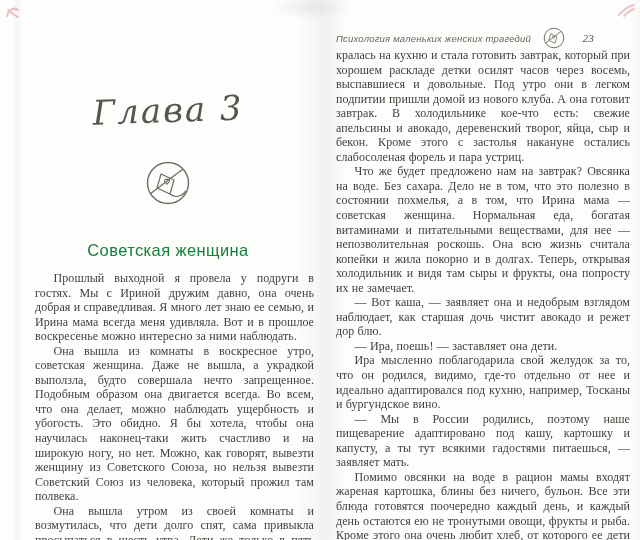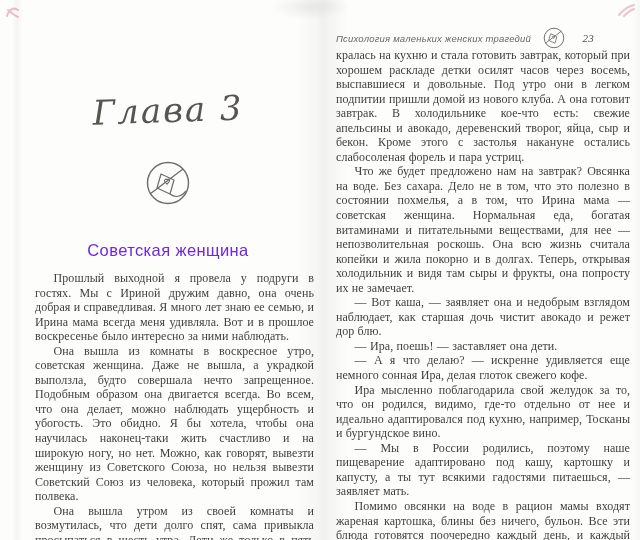--- a/index.html
+++ b/index.html
@@ -46,21 +46,21 @@
     transform:rotate(-2deg);
   }
   .ornament-large {
     position:absolute; top:160px; left:50%; transform:translateX(-50%);
     width:46px; height:46px;
   }
   .section-title {
     position:absolute; top:241px; left:0; width:100%;
     text-align:center;
     font-family:"Liberation Sans", sans-serif;
-    font-size:16.5px; font-weight:400; color:#6d28d9; letter-spacing:0.4px;
+    font-size:16.5px; font-weight:400; color:#15803d; letter-spacing:0.4px;
   }
   .body-left {
     position:absolute; top:271px; left:17px; width:279px;
   }
   
   .page-right { position:absolute; left:336px; top:0; width:296px; height:540px; }
   .running-header {
     position:absolute; top:27px; left:0; width:258px;
     display:flex; align-items:center; justify-content:space-between; gap:7px;
     font-family:"Liberation Sans", sans-serif;
@@ -104,21 +104,21 @@
       <circle cx="23" cy="23" r="20.5" fill="none" stroke="#6e6c66" stroke-width="1.4"></circle>
       <path d="M5 34 L38 9" stroke="#6e6c66" stroke-width="1.3" fill="none"></path>
       <path d="M16 14 L29 20 L25 34 L12 28 Z" fill="none" stroke="#6e6c66" stroke-width="1.2" stroke-linejoin="round"></path>
       <path d="M20 22 c-1.4-1.6 0.4-3.6 2-2.4 1.6-1.2 3.4 0.8 2 2.4 l-2 2.2 z" fill="none" stroke="#6e6c66" stroke-width="1.1"></path>
       <path d="M25 34 C30 38, 36 37, 41 31" stroke="#6e6c66" stroke-width="1.2" fill="none"></path>
     </svg>
 
     <div class="section-title">Советская женщина</div>
 
     <div class="body-left bodytext">
-      <p>Прошлый выходной я провела у подруги в гостях. Мы с Ириной дружим давно, она очень добрая и справедливая. Я много лет знаю ее семью, и Ирина мама всегда меня удивляла. Вот и в прошлое воскресенье было интересно за ними наблюдать.</p>
+      <p>Прошлый выходной я провела у подруги в гостях. Мы с Ириной дружим давно, она очень добрая и справедливая. Я много лет знаю ее семью, и Ирина мама всегда меня удивляла. Вот и в прошлое воскресенье можно интересно за ними наблюдать.</p>
       <p>Она вышла из комнаты в воскресное утро, советская женщина. Даже не вышла, а украдкой выползла, будто совершала нечто запрещенное. Подобным образом она двигается всегда. Во всем, что она делает, можно наблюдать ущербность и убогость. Это обидно. Я бы хотела, чтобы она научилась наконец-таки жить счастливо и на широкую ногу, но нет. Можно, как говорят, вывезти женщину из Советского Союза, но нельзя вывезти Советский Союз из человека, который прожил там полвека.</p>
       <p>Она вышла утром из своей комнаты и возмутилась, что дети долго спят, сама привыкла просыпаться в шесть утра. Дети же только в пять ложатся. Она про-</p>
     </div>
   </div>
 
   <div class="page-right">
 
     <div class="running-header">
       <span>Психология маленьких женских трагедий</span>
       <svg class="ornament-small" viewBox="0 0 46 46">
@@ -128,20 +128,19 @@
         <path d="M20 22 c-1.4-1.6 0.4-3.6 2-2.4 1.6-1.2 3.4 0.8 2 2.4 l-2 2.2 z" fill="none" stroke="#6e6c66" stroke-width="1.5"></path>
       </svg>
       <span class="page-number">23</span>
     </div>
 
     <div class="body-right bodytext">
       <p class="no-indent">кралась на кухню и стала готовить завтрак, который при хорошем раскладе детки осилят часов через восемь, выспавшиеся и довольные. Под утро они в легком подпитии пришли домой из нового клуба. А она готовит завтрак. В холодильнике кое-что есть: свежие апельсины и авокадо, деревенский творог, яйца, сыр и бекон. Кроме этого с застолья накануне остались слабосоленая форель и пара устриц.</p>
       <p>Что же будет предложено нам на завтрак? Овсянка на воде. Без сахара. Дело не в том, что это полезно в состоянии похмелья, а в том, что Ирина мама — советская женщина. Нормальная еда, богатая витаминами и питательными веществами, для нее — непозволительная роскошь. Она всю жизнь считала копейки и жила покорно и в долгах. Теперь, открывая холодильник и видя там сыры и фрукты, она попросту их не замечает.</p>
       <p>— Вот каша, — заявляет она и недобрым взглядом наблюдает, как старшая дочь чистит авокадо и режет дор блю.</p>
       <p>— Ира, поешь! — заставляет она дети.</p>
-      <p>— А я что делаю? — искренне удивляется еще немного сонная Ира, делая глоток свежего кофе.</p>
       <p>Ира мысленно поблагодарила свой желудок за то, что он родился, видимо, где-то отдельно от нее и идеально адаптировался под кухню, например, Тосканы и бургундское вино.</p>
       <p>— Мы в России родились, поэтому наше пищеварение адаптировано под кашу, картошку и капусту, а ты тут всякими гадостями питаешься, — заявляет мать.</p>
       <p>Помимо овсянки на воде в рацион мамы входят жареная картошка, блины без ничего, бульон. Все эти блюда готовятся поочередно каждый день, и каждый день остаются ею не тронутыми овощи, фрукты и рыба. Кроме этого она очень любит хлеб, от которого ее дети предпочитают отказываться. Нужно ли</p>
     </div>
   </div>
 
 </div>
 
 </body></html>

